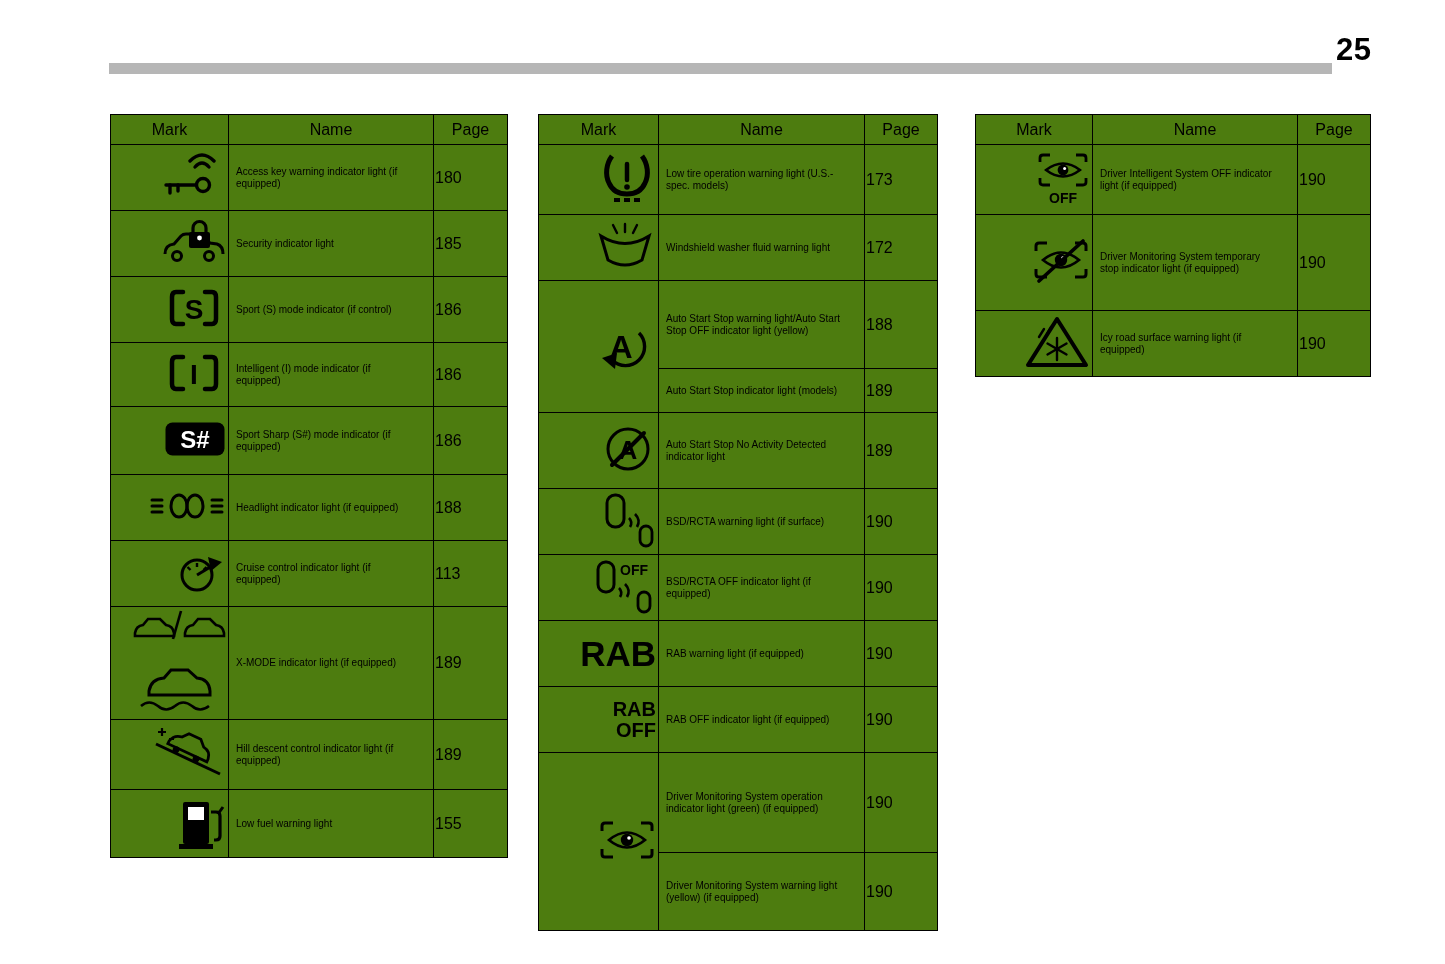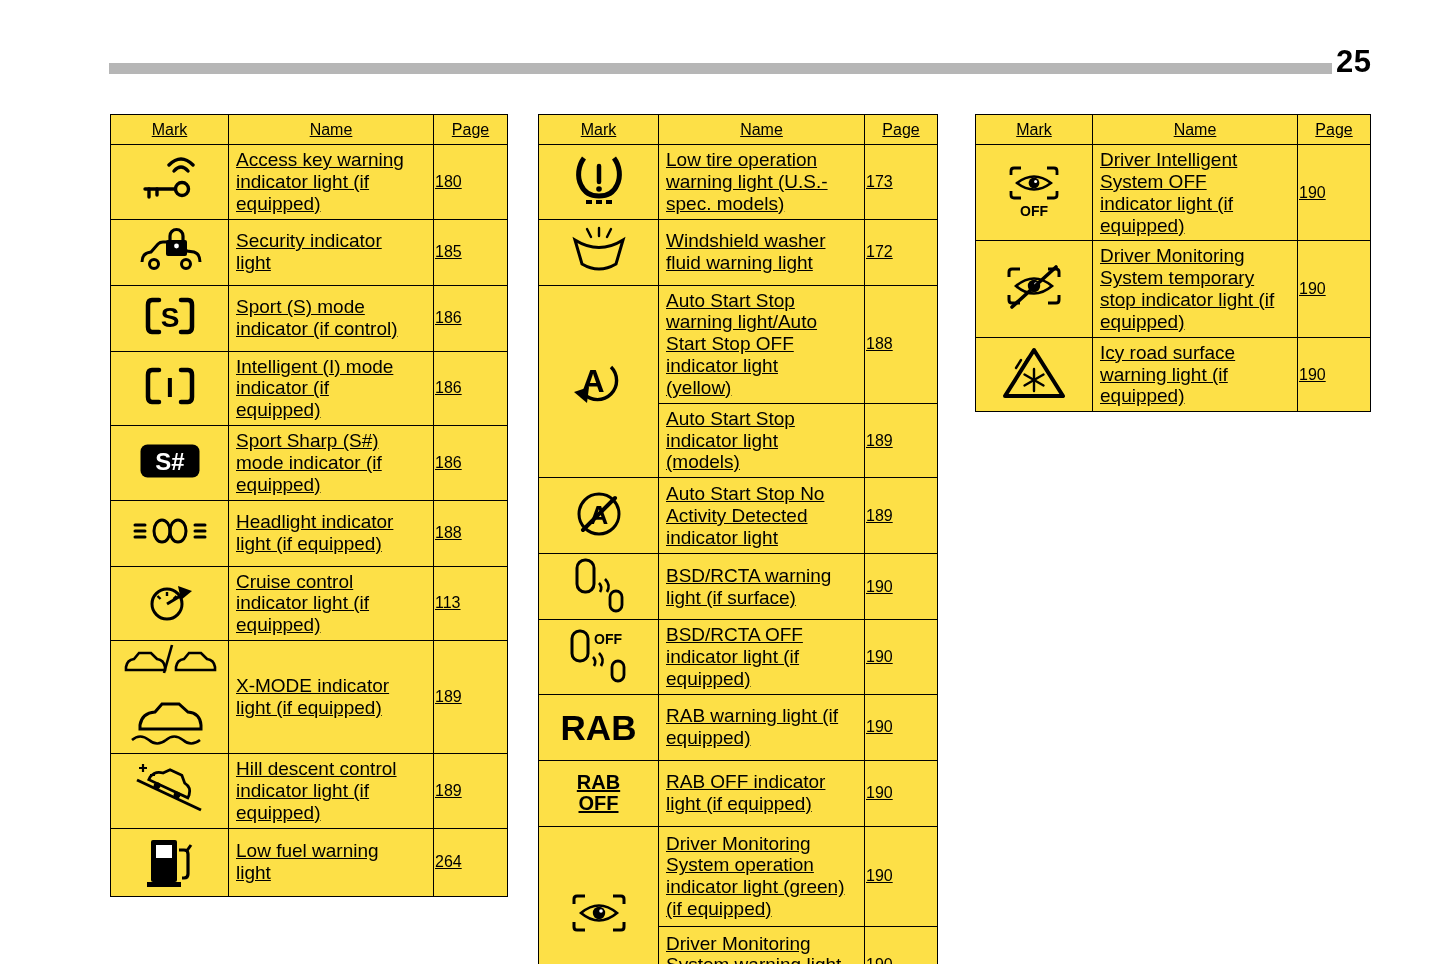--- a/index.html
+++ b/index.html
@@ -11,38 +11,37 @@
     color: #000;
     position: relative;
     overflow: hidden;
   }
   .topbar {
     position: absolute; left: 109px; top: 63px;
     width: 1223px; height: 11px;
     background: #b6b6b6;
   }
   .pagenum {
-    position: absolute; left: 1336px; top: 44px;
+    position: absolute; left: 1336px; top: 32px;
     font-size: 31px; font-weight: bold; letter-spacing: 0.5px;
   }
   table.tbl {
     position: absolute;
     border-collapse: collapse;
     table-layout: fixed;
-    background: #fde047;
-    text-decoration: underline;
+    background: #4d7c0f;
   }
   .tbl th, .tbl td { border: 1.5px solid #000; }
   .tbl th {
     font-size: 16px; font-weight: normal;
     height: 30px; text-align: center; padding: 2px;
   }
-  td.mark { text-align: center; vertical-align: middle; padding: 2px; }
+  td.mark { text-align: right; vertical-align: middle; padding: 2px; }
   td.name {
-    font-size: 19px; line-height: 1.15;
+    font-size: 10px; line-height: 1.15;
     padding: 4px 19px 4px 7px;
     vertical-align: middle;
   }
   td.pg { font-size: 16px; text-align: left; vertical-align: middle; }
   .t1 { left: 110px; top: 114px; width: 397px; }
   .t2 { left: 538px; top: 114px; width: 399px; }
   .t3 { left: 975px; top: 114px; width: 395px; }
   .icon { display: inline-block; line-height: 0; }
   .rab-txt { font-weight: bold; font-size: 35px; line-height: 1; letter-spacing: 0px; }
   .rab-off-txt { font-weight: bold; font-size: 20px; line-height: 1.05; }
@@ -218,21 +217,21 @@
         <svg width="48" height="56" viewBox="0 0 48 56">
           <rect x="5" y="8" width="26" height="42" rx="2" fill="#000"></rect>
           <rect x="10" y="13" width="16" height="13" fill="#fff"></rect>
           <rect x="1" y="50" width="34" height="5" fill="#000"></rect>
           <path d="M33 18 h5 q4 0 4 4 v20 q0 4 -4 4 h-2" fill="none" stroke="#000" stroke-width="3.2"></path>
           <path d="M40 20 l5 -7" stroke="#000" stroke-width="3"></path>
         </svg>
       </span>
     </td>
     <td class="name">Low fuel warning light</td>
-    <td class="pg">264</td>
+    <td class="pg">155</td>
   </tr>
 </tbody>
   </table>
 
 <table class="tbl t2">
   <colgroup>
       <col style="width:120px">
       <col style="width:206px">
       <col style="width:73px">
     </colgroup>

